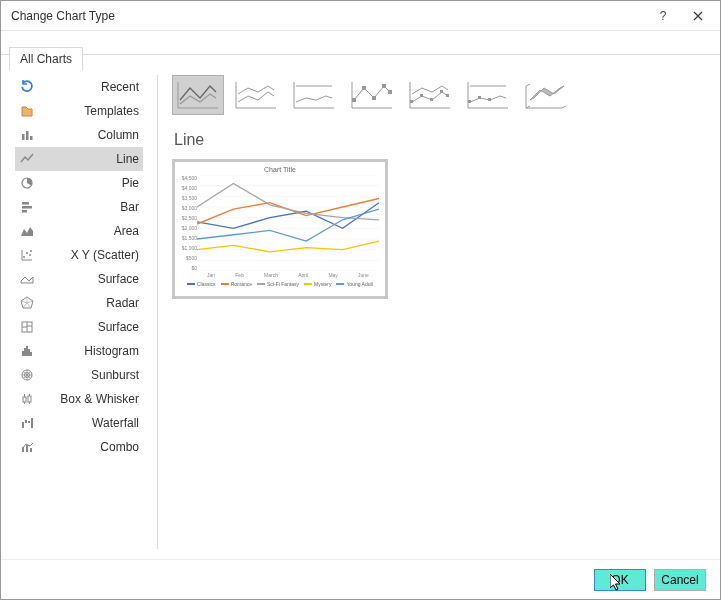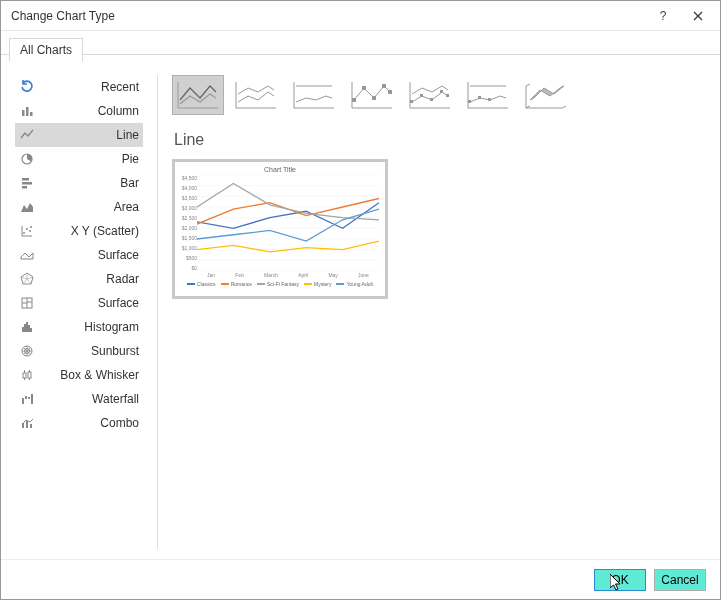--- a/index.html
+++ b/index.html
@@ -3,21 +3,21 @@
 <meta charset="utf-8">
 <style>
   * { box-sizing: border-box; margin: 0; padding: 0; }
   body { font-family: "Segoe UI", Tahoma, sans-serif; font-size: 12px; color: #333; background: #fff; }
   .dialog { width: 721px; height: 600px; border: 1px solid #999; background: #fff; display: flex; flex-direction: column; }
   .titlebar { height: 30px; display: flex; align-items: center; padding: 0 2px 0 10px; border-bottom: 1px solid #e8e8e8; }
   .titlebar-title { flex: 1; font-size: 12px; }
   .titlebar-btn { width: 40px; height: 28px; display: flex; align-items: center; justify-content: center; color: #444; cursor: default; }
   .titlebar-btn.help { width: 30px; }
   .tabstrip { height: 24px; border-bottom: 1px solid #d9d9d9; padding-left: 8px; display: flex; align-items: flex-end; }
-  .tab { padding: 4px 10px; font-size: 12px; background: #fff; border: 1px solid #d9d9d9; border-bottom: 1px solid #fff; position: relative; top: 8px; }
+  .tab { padding: 4px 10px; font-size: 12px; background: #fff; border: 1px solid #d9d9d9; border-bottom: 1px solid #fff; position: relative; top: 17px; }
   .content { flex: 1; display: flex; padding: 20px 14px 10px 14px; gap: 12px; }
   .sidebar { width: 128px; }
   .sidebar-item { height: 24px; display: flex; align-items: center; gap: 8px; padding: 0 4px; cursor: default; justify-content: space-between; }
   .sidebar-item.selected { background: #d9d9d9; }
   .sidebar-item .ic { width: 16px; height: 16px; display: inline-flex; align-items: center; justify-content: center; color: #777; }
   .sidebar-item .lbl { font-size: 12px; color: #333; }
   .divider { width: 1px; background: #ddd; margin: 0 2px; }
   .main { flex: 1; }
   .subtype-row { display: flex; gap: 6px; margin-bottom: 16px; }
   .subtype { width: 52px; height: 40px; border: 1px solid transparent; display: flex; align-items: center; justify-content: center; cursor: default; }
@@ -59,20 +59,28 @@
   <div class="content">
     <div class="sidebar">
       <div class="sidebar-item">
         <span class="ic">
             <svg width="14" height="14" viewBox="0 0 14 14">
               <path d="M3 3 A5 5 0 1 1 2 7" fill="none" stroke="#3a7bd5" stroke-width="1.6"></path>
               <path d="M3 0 L3 4 L7 4" fill="none" stroke="#3a7bd5" stroke-width="1.6"></path>
             </svg>
           </span>
         <span class="lbl">Recent</span>
+      </div>
+      <div class="sidebar-item">
+        <span class="ic">
+            <svg width="14" height="14" viewBox="0 0 14 14">
+              <path d="M2 3 L6 3 L8 5 L12 5 L12 12 L2 12 Z" fill="#efb268" stroke="#c78b3f"></path>
+            </svg>
+          </span>
+        <span class="lbl">Templates</span>
       </div>
       <div class="sidebar-item">
         <span class="ic">
             <svg width="14" height="14" viewBox="0 0 14 14">
               <rect x="2" y="6" width="2.5" height="6" fill="#888"></rect>
               <rect x="6" y="3" width="2.5" height="9" fill="#888"></rect>
               <rect x="10" y="8" width="2.5" height="4" fill="#888"></rect>
             </svg>
           </span>
         <span class="lbl">Column</span>

